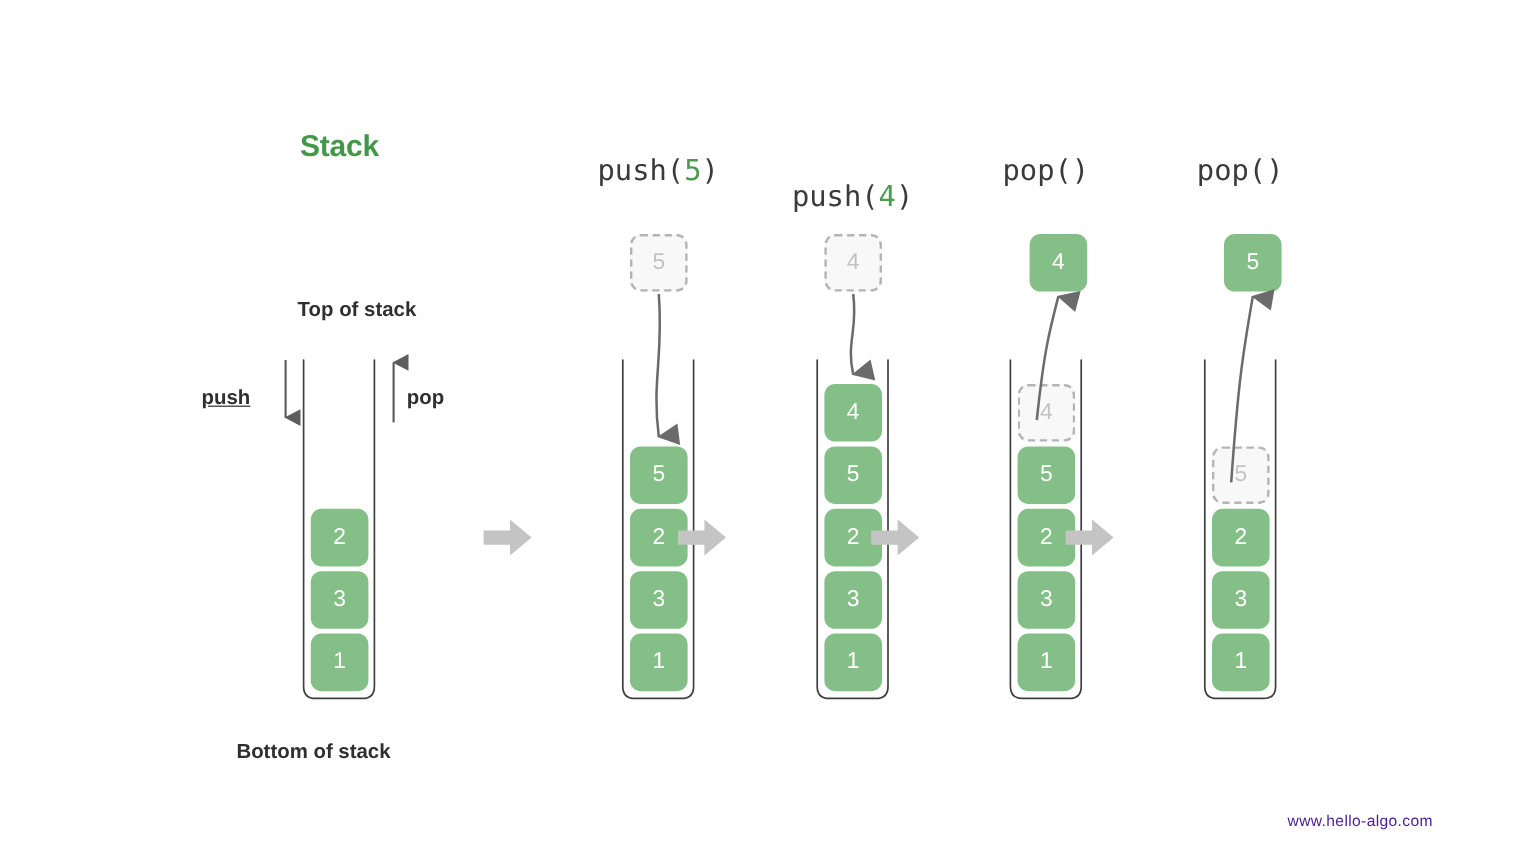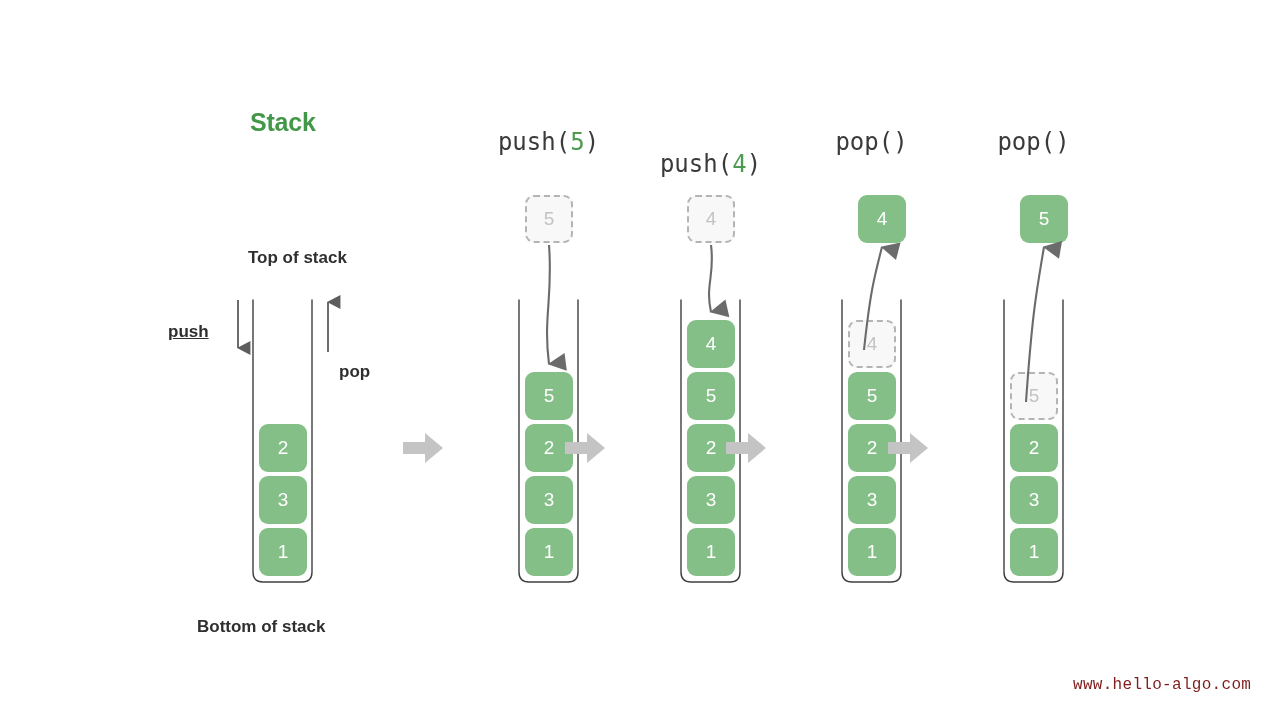--- a/index.html
+++ b/index.html
@@ -32,21 +32,21 @@
   }
   .caption {
     font-size: 17px;
     font-weight: bold;
     color: #2f2f2f;
     white-space: nowrap;
   }
   .cap-top   { left: 216px; top: 248px; margin-left: 32px; }
   .cap-bottom{ left: 197px; top: 617px; text-align: center; }
   .cap-push  { left: 168px; top: 322px; text-decoration: underline; }
-  .cap-pop   { left: 339px; top: 322px; margin-top: 40px; }
+  .cap-pop   { left: 339px; top: 322px; }
 
   
   .op-label {
     font-family: "DejaVu Sans Mono", "Liberation Mono", monospace;
     font-size: 24px;
     color: #3a3a3a;
     white-space: nowrap;
     top: 128px;
     text-align: center;
     width: 160px;
@@ -73,23 +73,23 @@
     color: #c3c3c3;
     border: 2px dashed #b4b4b4;
   }
 
   
   .container-shape { pointer-events: none; }
 
   
   .watermark {
     left: 1073px; top: 676px;
-    font-family: Liberation Mono, monospace;
-    font-size: 16px;
-    color: #7f1d1d;
+    font-family: Liberation Sans, sans-serif;
+    font-size: 13px;
+    color: #4c1d95;
     letter-spacing: 0.3px;
   }
 
   svg { overflow: visible; }
 </style>
 </head>
 <body>
 
 <div class="canvas">
 

